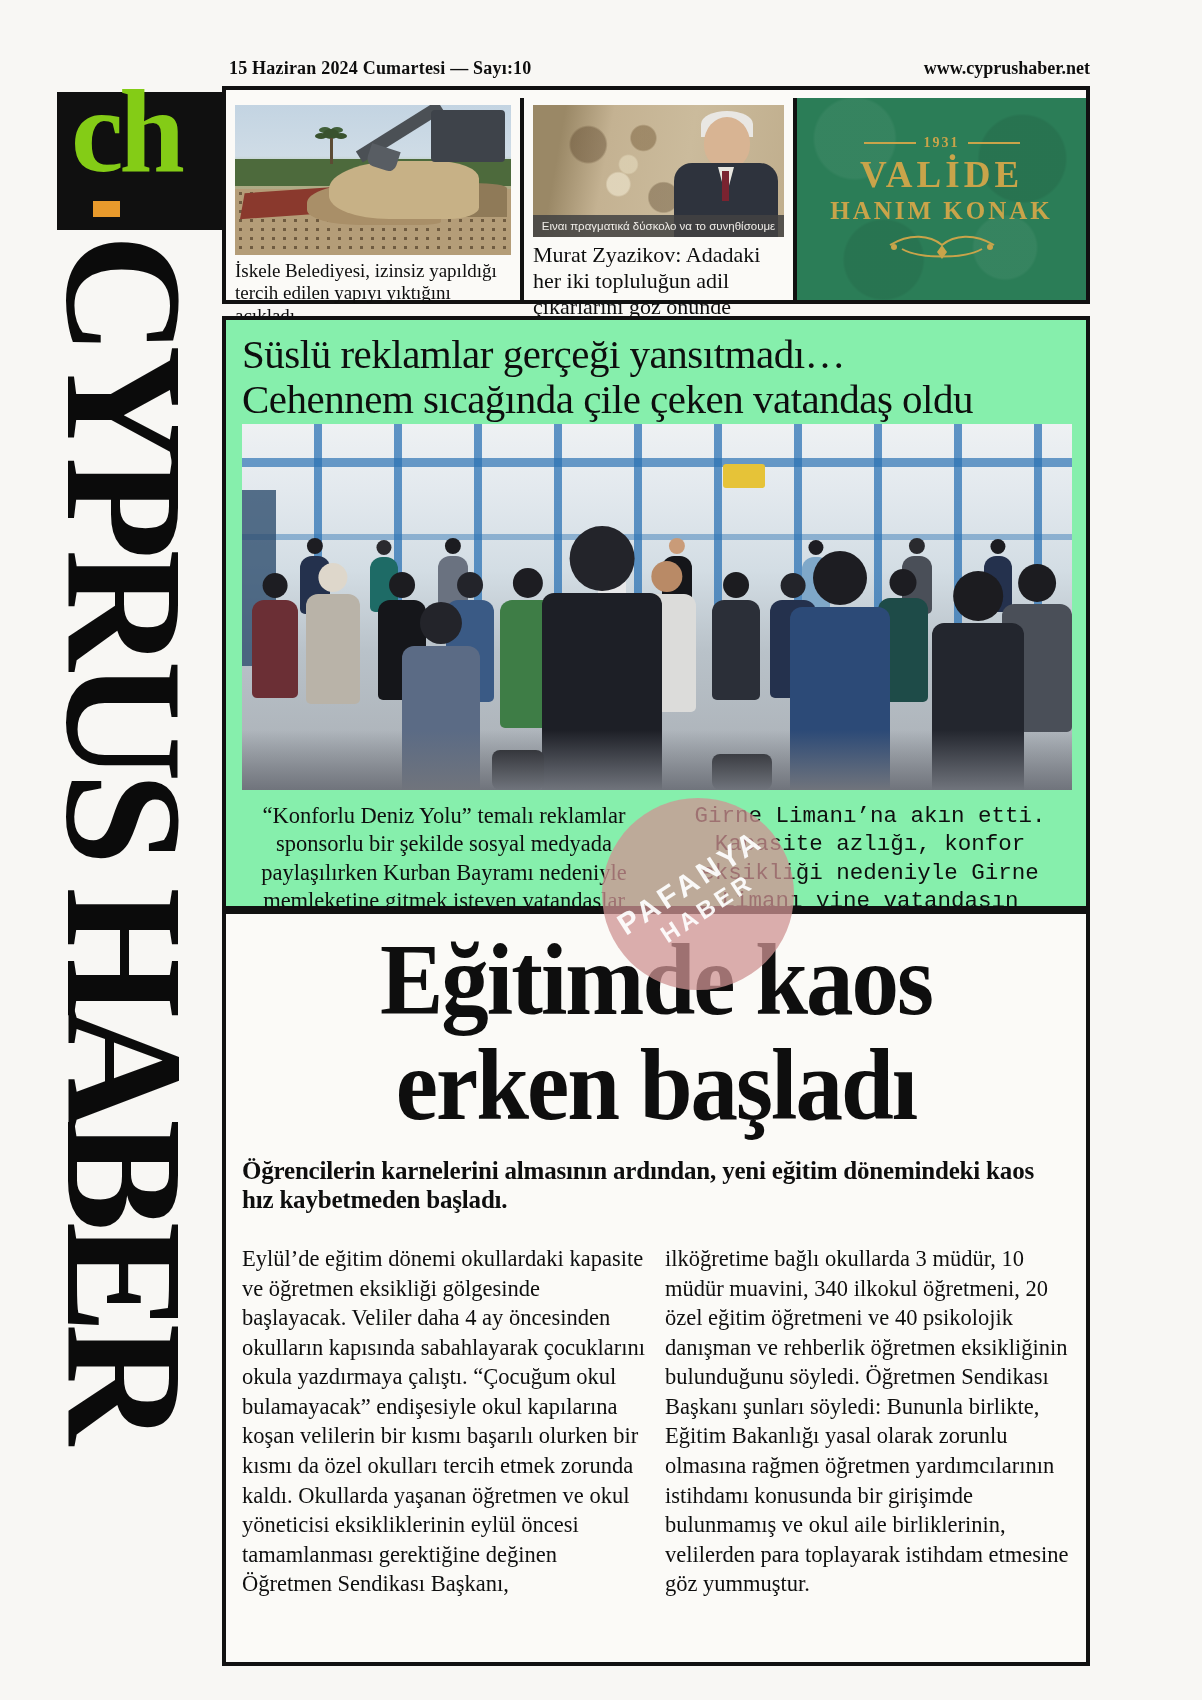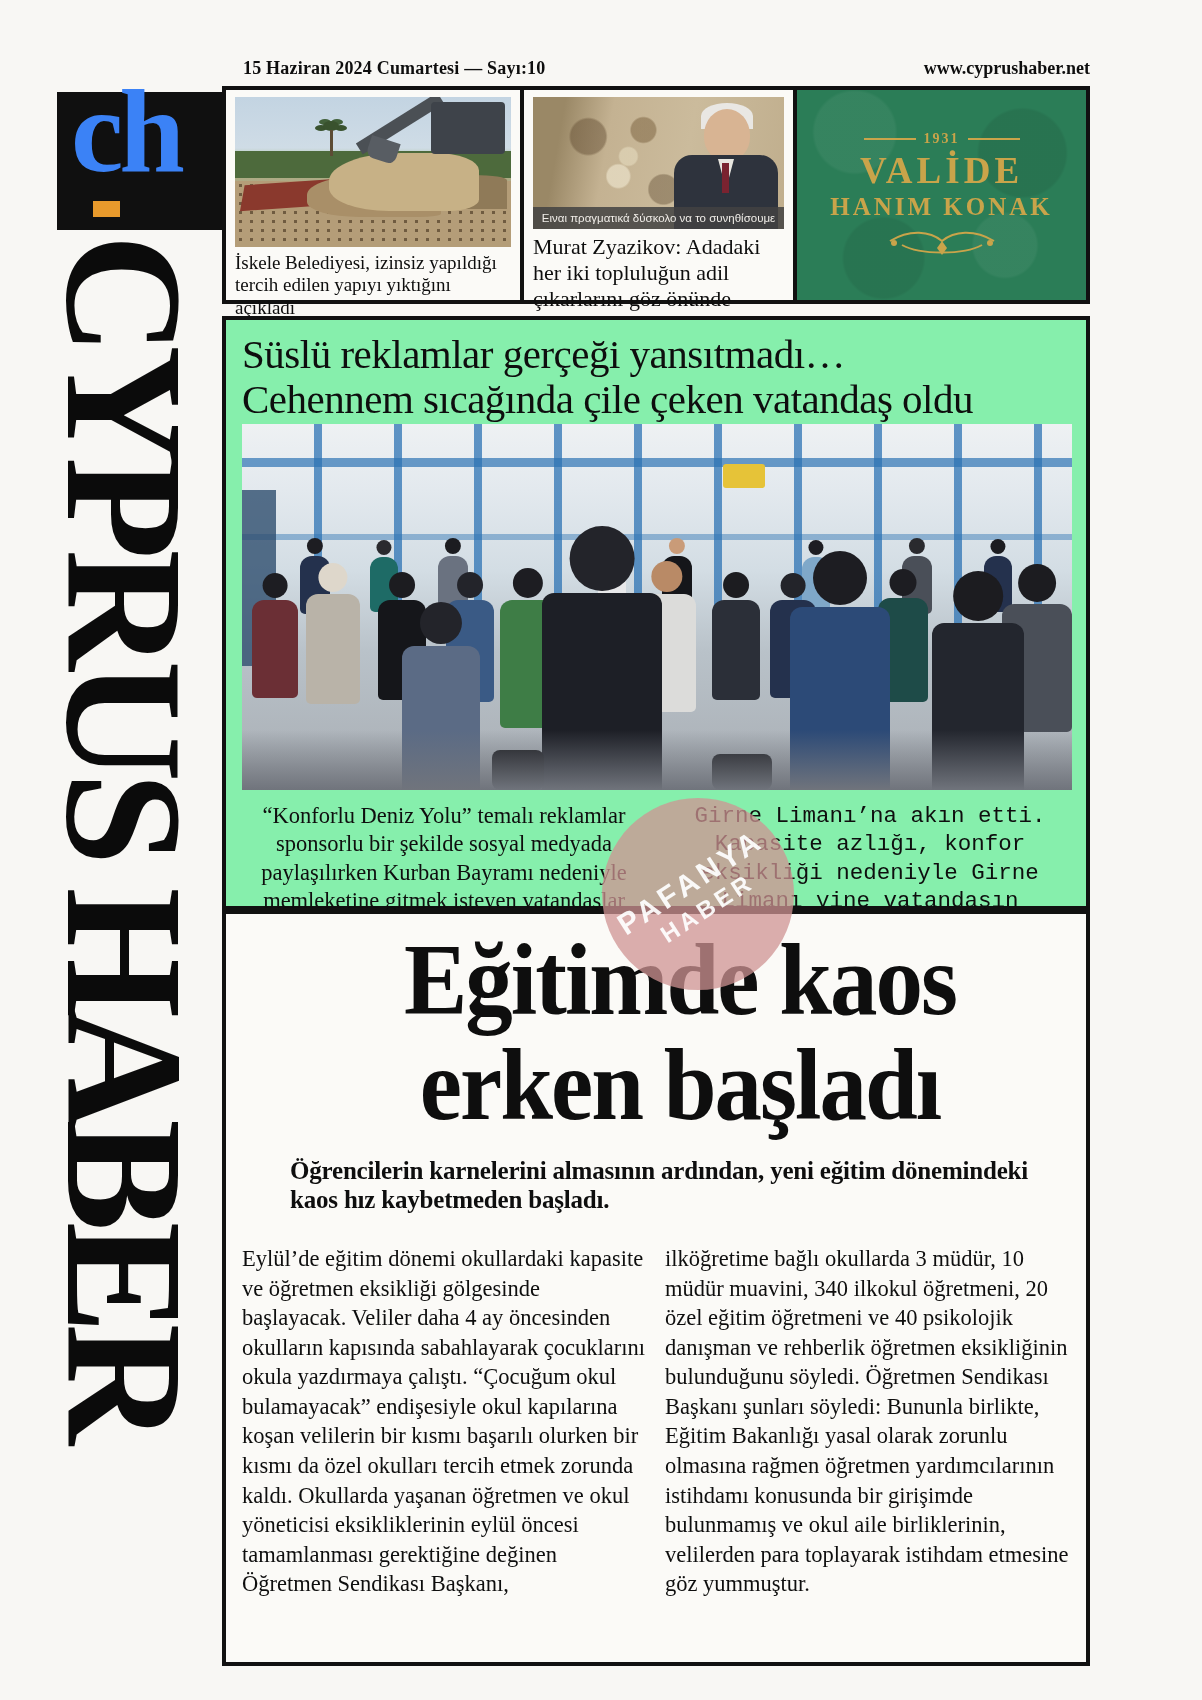--- a/index.html
+++ b/index.html
@@ -4,38 +4,38 @@
 <style>
   * { margin:0; padding:0; box-sizing:border-box; }
   html,body { background:#e9e7e2; }
   .page {
     position:relative; width:1202px; height:1700px; margin:0 auto;
     background:#f8f7f4; overflow:hidden; color:#0e0e0e;
     font-family:"Liberation Serif","DejaVu Serif",serif;
   }
 
   
-  .dateline { position:absolute; top:58px; left:243px; font-size:18px; font-weight:bold; letter-spacing:.2px; }
+  .dateline { position:absolute; top:58px; left:229px; font-size:18px; font-weight:bold; letter-spacing:.2px; }
   .website  { position:absolute; top:58px; right:112px; font-size:18px; font-weight:bold;margin-left:8px; }
 
   
   .logo-box { position:absolute; left:57px; top:92px; width:166px; height:138px; background:#101010; }
-  .logo-text { position:absolute; left:14px; top:-28px; color:#3b82f6; font-size:118px; font-weight:bold; letter-spacing:-4px; }
+  .logo-text { position:absolute; left:14px; top:-28px; color:#84cc16; font-size:118px; font-weight:bold; letter-spacing:-4px; }
   .logo-dot { position:absolute; left:36px; bottom:13px; width:27px; height:16px; background:#e89a2c; }
   .vertical-title {
     position:absolute; left:26px; top:234px; width:198px; height:1408px;
     writing-mode:vertical-rl; text-orientation:sideways;
     font-size:168px; font-weight:bold; line-height:198px; letter-spacing:-10px;
     color:#0b0b0b; text-align:left;
   }
 
   
   .top-row { position:absolute; left:222px; top:86px; width:868px; height:218px;
     border:4px solid #111; display:flex; background:#fbfaf7; }
-  .cell { position:relative; flex:1; }
+  .cell { position:relative; flex:1;margin-top:8px; }
   .cell + .cell { border-left:4px solid #111; }
   .cell1 { flex:0 0 294px; padding:7px 9px; }
   .cell2 { flex:0 0 273px; padding:7px 9px; }
   .cell3 { flex:1; }
   .cell-caption { font-size:19px; line-height:1.18; margin-top:5px; }
   .cell2 .cell-caption { font-size:22px; }
 
   
   .ph-demo { position:relative; width:100%; height:150px; overflow:hidden;
     background:linear-gradient(#c3d4e2 0%, #cfdce6 34%, #9db37e 46%, #b3a887 58%, #b59e7c 100%); }
@@ -110,21 +110,21 @@
 
   
   .wm { position:absolute; left:602px; top:798px; width:192px; height:192px; z-index:8; pointer-events:none; }
   .wm-circle { position:absolute; inset:0; border-radius:50%; background:#cf9393; mix-blend-mode:multiply; opacity:.75; }
   .wm-text { position:absolute; inset:0; display:flex; flex-direction:column; align-items:center; justify-content:center;
     transform:rotate(-33deg); color:rgba(255,255,255,.92); font-family:"Liberation Sans",sans-serif;
     font-weight:bold; letter-spacing:4px; }
   .wm-text .l1 { font-size:30px; } .wm-text .l2 { font-size:24px; }
 
   
-  .edu-box { position:absolute; left:222px; top:910px; width:868px; height:756px; border:4px solid #111; background:#fbfaf7;padding-left:48px; }
+  .edu-box { position:absolute; left:222px; top:910px; width:868px; height:756px; border:4px solid #111; background:#fbfaf7; }
   .edu-headline { text-align:center; font-weight:bold; font-size:95px; line-height:1.04; letter-spacing:-2px;
     margin-top:14px; transform:scaleY(1.06); transform-origin:top; }
   .edu-subhead { margin:30px 16px 0 16px; font-size:25px; font-weight:bold; line-height:1.18; letter-spacing:-.2px; }
   .edu-cols { position:absolute; left:16px; right:14px; top:330px; display:flex; gap:17px; }
   .edu-col { font-size:22.5px; line-height:1.315; }
   .edu-col.left { flex:0 0 406px; }
   .edu-col.right { flex:1; }
 </style>
 </head>
 <body>

